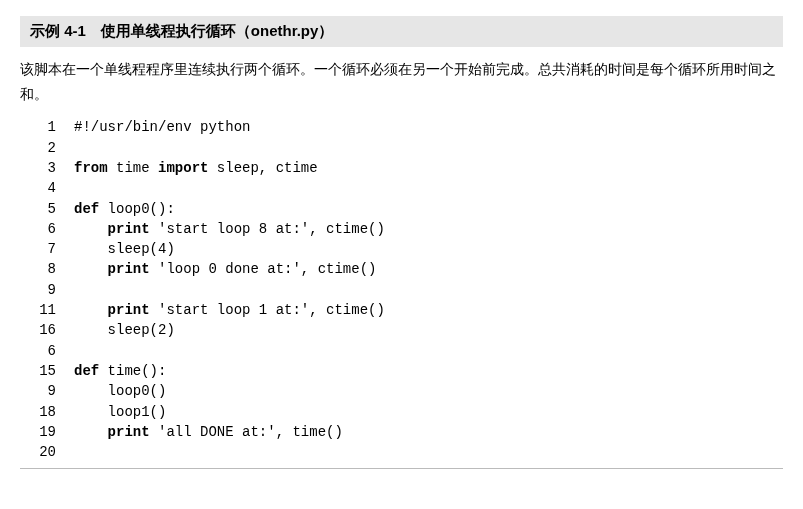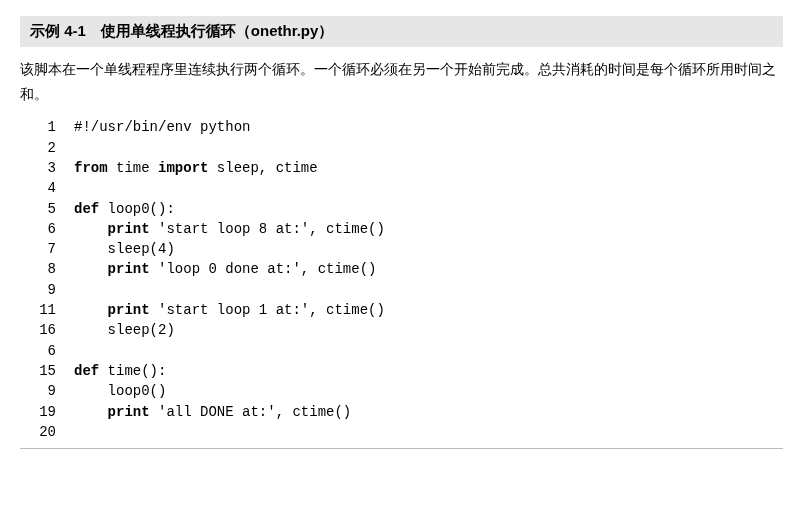--- a/index.html
+++ b/index.html
@@ -63,15 +63,16 @@
     <div class="code-line"><span class="lineno">5</span><span class="code-text"><span class="kw">def </span><span>loop0():</span></span></div>
     <div class="code-line"><span class="lineno">6</span><span class="code-text"><span>    </span><span class="kw">print </span><span>'start loop 8 at:', ctime()</span></span></div>
     <div class="code-line"><span class="lineno">7</span><span class="code-text"><span>    sleep(4)</span></span></div>
     <div class="code-line"><span class="lineno">8</span><span class="code-text"><span>    </span><span class="kw">print </span><span>'loop 0 done at:', ctime()</span></span></div>
     <div class="code-line"><span class="lineno">9</span><span class="code-text"><span></span></span></div>
     <div class="code-line"><span class="lineno">11</span><span class="code-text"><span>    </span><span class="kw">print </span><span>'start loop 1 at:', ctime()</span></span></div>
     <div class="code-line"><span class="lineno">16</span><span class="code-text"><span>    sleep(2)</span></span></div>
     <div class="code-line"><span class="lineno">6</span><span class="code-text"><span></span></span></div>
     <div class="code-line"><span class="lineno">15</span><span class="code-text"><span class="kw">def </span><span>time():</span></span></div>
     <div class="code-line"><span class="lineno">9</span><span class="code-text"><span>    loop0()</span></span></div>
-    <div class="code-line"><span class="lineno">19</span><span class="code-text"><span>    </span><span class="kw">print </span><span>'all DONE at:', ctime()</span></span></div>
+    <div class="code-line"><span class="lineno">18</span><span class="code-text"><span>    loop1()</span></span></div>
+    <div class="code-line"><span class="lineno">19</span><span class="code-text"><span>    </span><span class="kw">print </span><span>'all DONE at:', time()</span></span></div>
     <div class="code-line"><span class="lineno">20</span><span class="code-text"><span></span></span></div>
 </div>
 
 </body></html>

